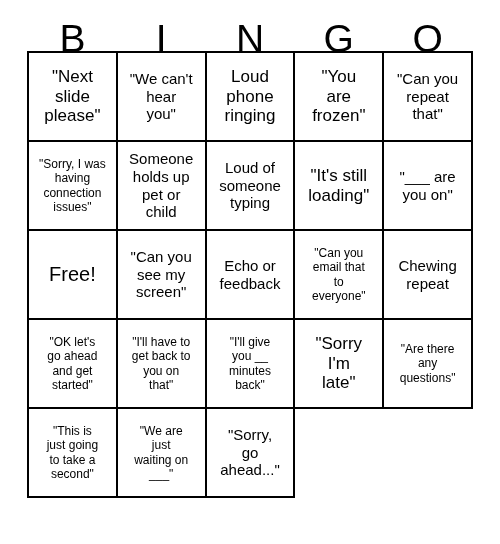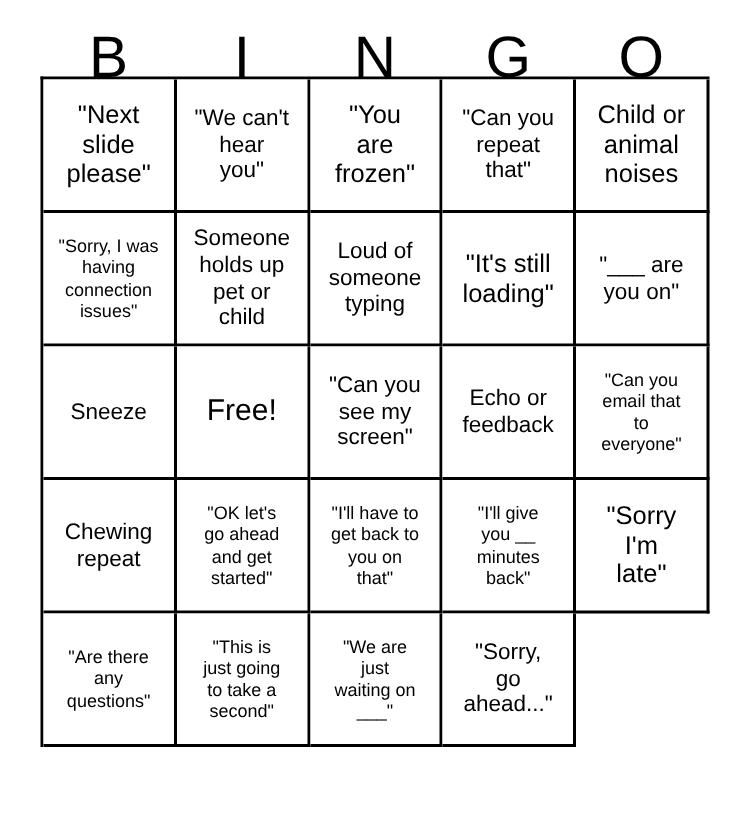--- a/index.html
+++ b/index.html
@@ -105,33 +105,33 @@
         <span class="cell-text">"Next
 slide
 please"</span>
       </div>
       <div class="cell sz-md">
         <span class="cell-text">"We can't
 hear
 you"</span>
       </div>
       <div class="cell sz-lg">
+        <span class="cell-text">Loud
+phone
+ringing</span>
+      </div>
+      <div class="cell sz-lg">
         <span class="cell-text">"You
 are
 frozen"</span>
       </div>
       <div class="cell sz-md">
         <span class="cell-text">"Can you
 repeat
 that"</span>
-      </div>
-      <div class="cell sz-lg">
-        <span class="cell-text">Child or
-animal
-noises</span>
       </div>
       <div class="cell sz-sm">
         <span class="cell-text">"Sorry, I was
 having
 connection
 issues"</span>
       </div>
       <div class="cell sz-md">
         <span class="cell-text">Someone
 holds up
@@ -144,23 +144,20 @@
 typing</span>
       </div>
       <div class="cell sz-lg">
         <span class="cell-text">"It's still
 loading"</span>
       </div>
       <div class="cell sz-md">
         <span class="cell-text">"___ are
 you on"</span>
       </div>
-      <div class="cell sz-md">
-        <span class="cell-text">Sneeze</span>
-      </div>
       <div class="cell sz-free">
         <span class="cell-text">Free!</span>
       </div>
       <div class="cell sz-md">
         <span class="cell-text">"Can you
 see my
 screen"</span>
       </div>
       <div class="cell sz-md">
         <span class="cell-text">Echo or

